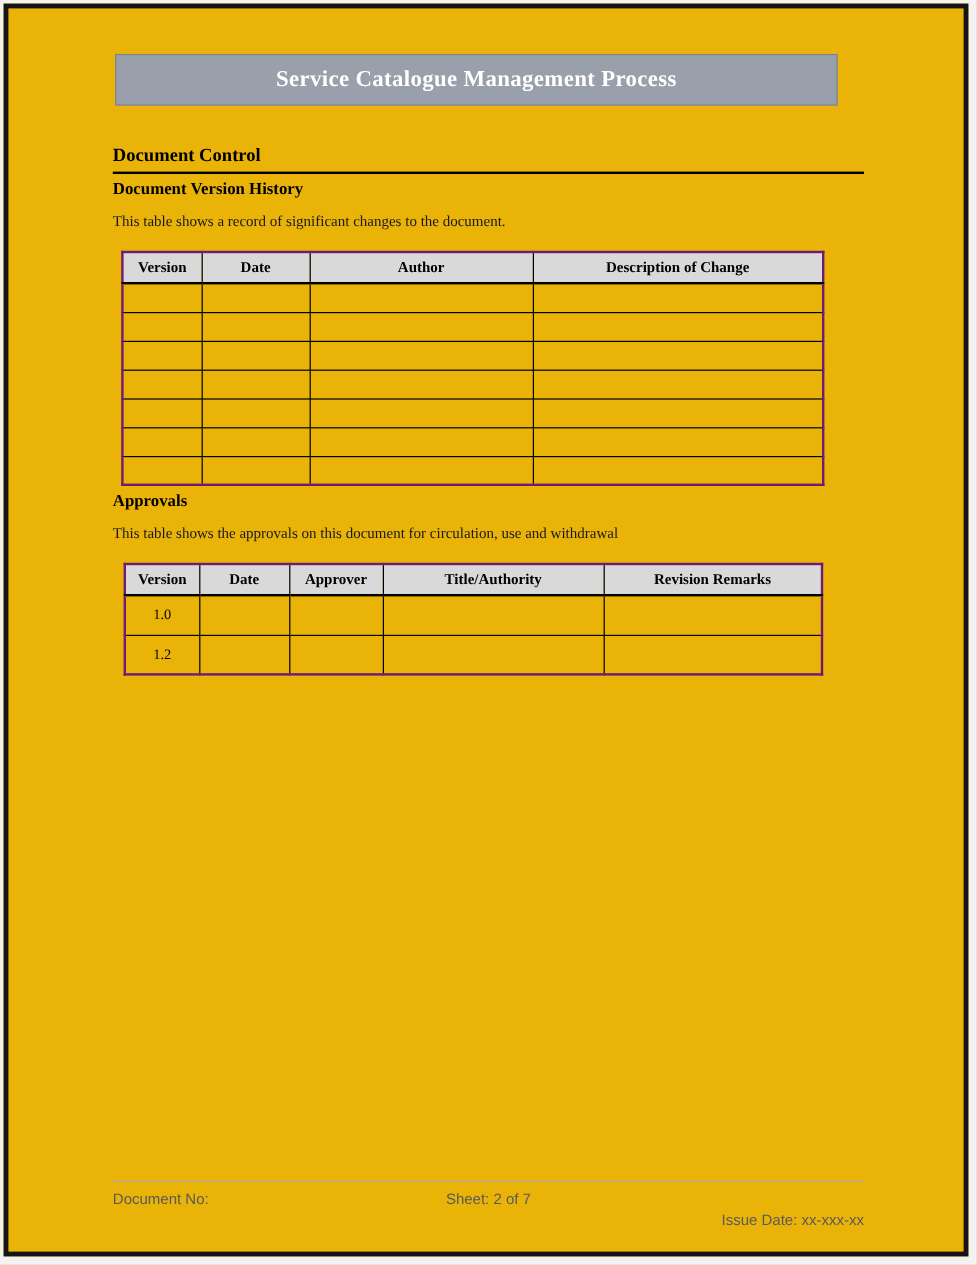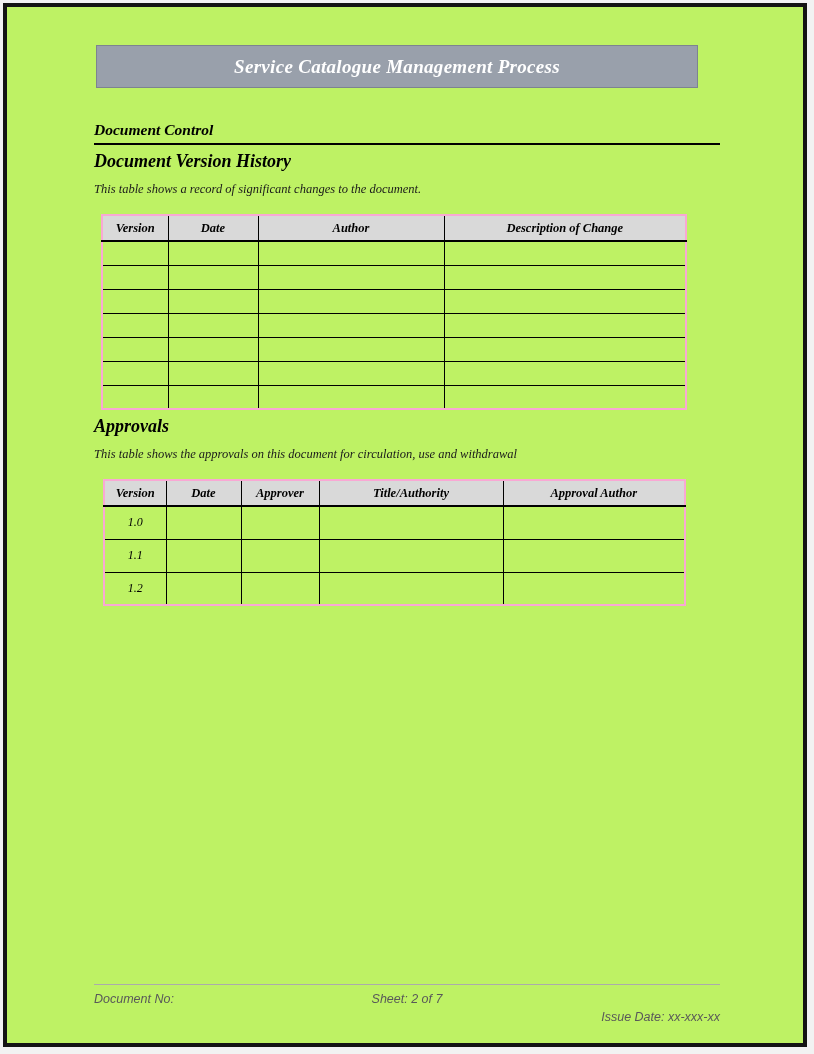--- a/index.html
+++ b/index.html
@@ -16,22 +16,21 @@
     width:814px;height:1054px;
     background:#f2f2f2;
     font-family:"Liberation Serif","DejaVu Serif",serif;
     position:relative;
     overflow:hidden;
   }
   .page{
     position:absolute;left:3px;top:3px;
     width:804px;height:1044px;
     border:4px solid var(--page-border);
-    background:#bef264;
-    font-style:italic;
+    background:#eab308;
   }
   .content{position:relative;width:100%;height:100%;}
 
   .banner{
     margin:38px 0 0 89px;
     width:602px;height:43px;
     background:var(--banner-bg);
     border:1px solid var(--banner-border);
     color:#ffffff;
     font-weight:bold;font-size:19px;
@@ -41,30 +40,30 @@
 
   .section-heading{
     margin:33px 0 0 87px;
     width:626px;
     font-weight:bold;font-size:15.5px;color:#000;
     padding-bottom:4px;
     border-bottom:2px solid #000000;
   }
   .sub-heading{
     margin:6px 0 0 87px;
-    font-weight:bold;font-size:18px;color:#000;
+    font-weight:bold;font-size:14px;color:#000;
   }
   .desc{
     margin:10px 0 0 87px;
     font-size:12.5px;color:#1a1a1a;
   }
 
   table{
     border-collapse:collapse;
-    border:2px solid #f9a8d4;
+    border:2px solid #701a75;
     table-layout:fixed;
   }
   #version-history-table{margin:17px 0 0 94px;width:584px;}
   #approvals-table{margin:17px 0 0 96px;width:581px;}
   th{
     background:var(--table-header-bg);
     border:1px solid #000;
     border-bottom-width:2px;
     font-weight:bold;font-size:12.5px;
     height:26px;text-align:center;
@@ -182,33 +181,26 @@
           <col style="width:78px">
           <col style="width:184px">
           <col style="width:182px">
       </colgroup>
       <thead>
         <tr>
             <th>Version</th>
             <th>Date</th>
             <th>Approver</th>
             <th>Title/Authority</th>
-            <th>Approval Author</th>
+            <th>Revision Remarks</th>
           </tr>
       </thead>
       <tbody>
           <tr>
             <td>1.0</td>
-            <td></td>
-            <td></td>
-            <td></td>
-            <td></td>
-          </tr>
-          <tr>
-            <td>1.1</td>
             <td></td>
             <td></td>
             <td></td>
             <td></td>
           </tr>
           <tr>
             <td>1.2</td>
             <td></td>
             <td></td>
             <td></td>

